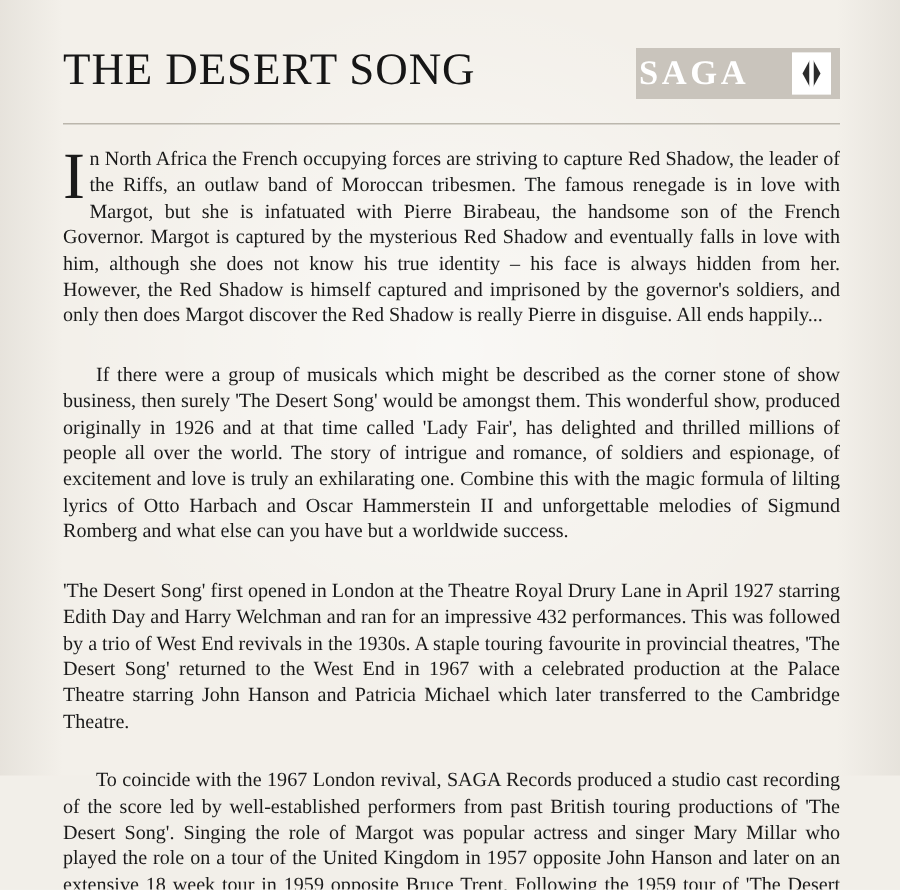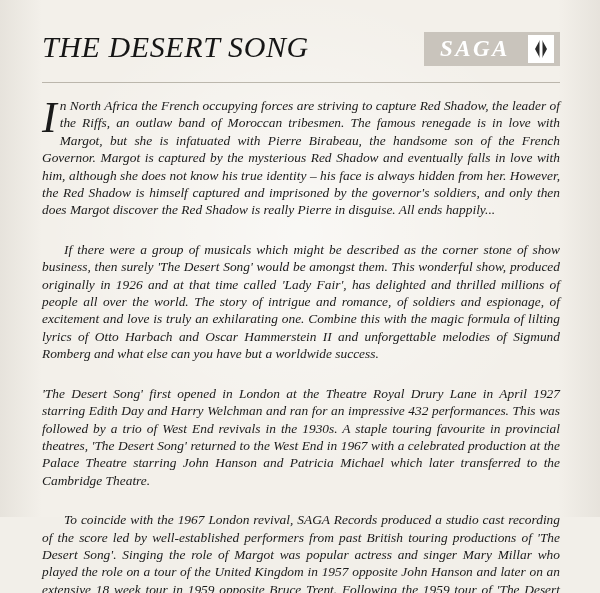--- a/index.html
+++ b/index.html
@@ -14,21 +14,20 @@
     color: #1a1a1a;
     overflow: hidden;
   }
   .page {
     position: relative;
     width: 600px;
     height: 517px;
     box-sizing: border-box;
     padding: 30px 40px 0 42px;
     background: #f3f0ea;
-    font-style: italic;
   }
   
   .page::before {
     content: "";
     position: absolute;
     inset: 0;
     pointer-events: none;
     background:
       radial-gradient(ellipse at 50% 45%, rgba(255,255,255,0.55) 0%, rgba(255,255,255,0.0) 60%),
       linear-gradient(to right, rgba(120,110,95,0.10) 0%, rgba(120,110,95,0.0) 7%, rgba(120,110,95,0.0) 93%, rgba(120,110,95,0.10) 100%);
@@ -60,21 +59,21 @@
     align-items: center;
     box-sizing: border-box;
     margin-top: 2px;
   }
   .logo-text {
     font-family: "Liberation Serif", serif;
     font-size: 23px;
     font-weight: bold;
     letter-spacing: 2.4px;
     color: #ffffff;
-    padding-left: 16px;
+    padding-left: 2px;
     line-height: 34px;
   }
   .logo-mark {
     position: absolute;
     right: 6px;
     top: 3px;
     width: 26px;
     height: 28px;
     background: #ffffff;
   }

